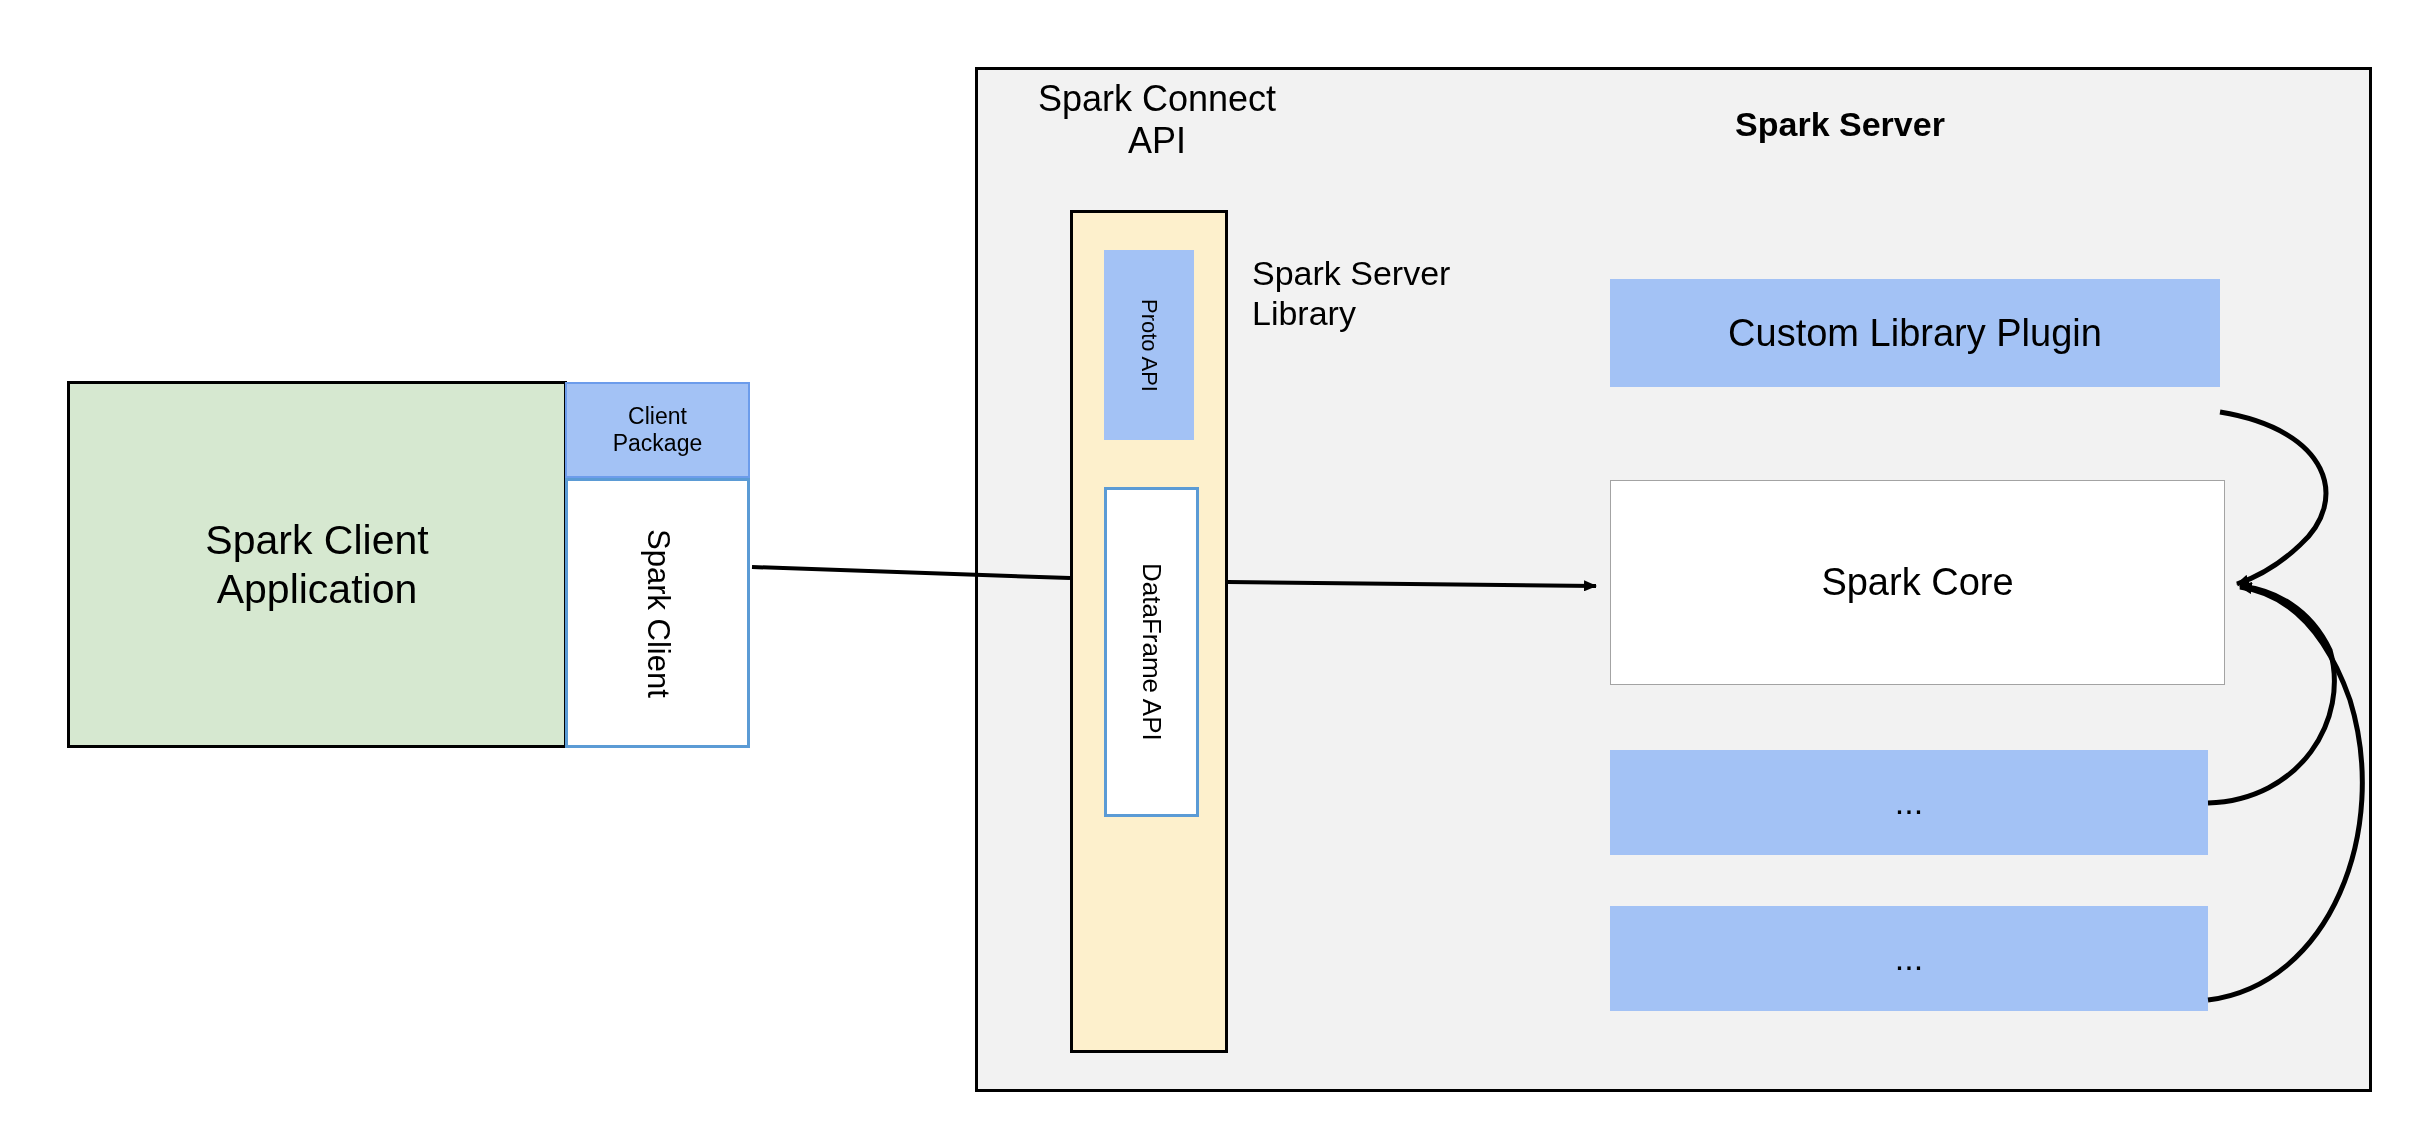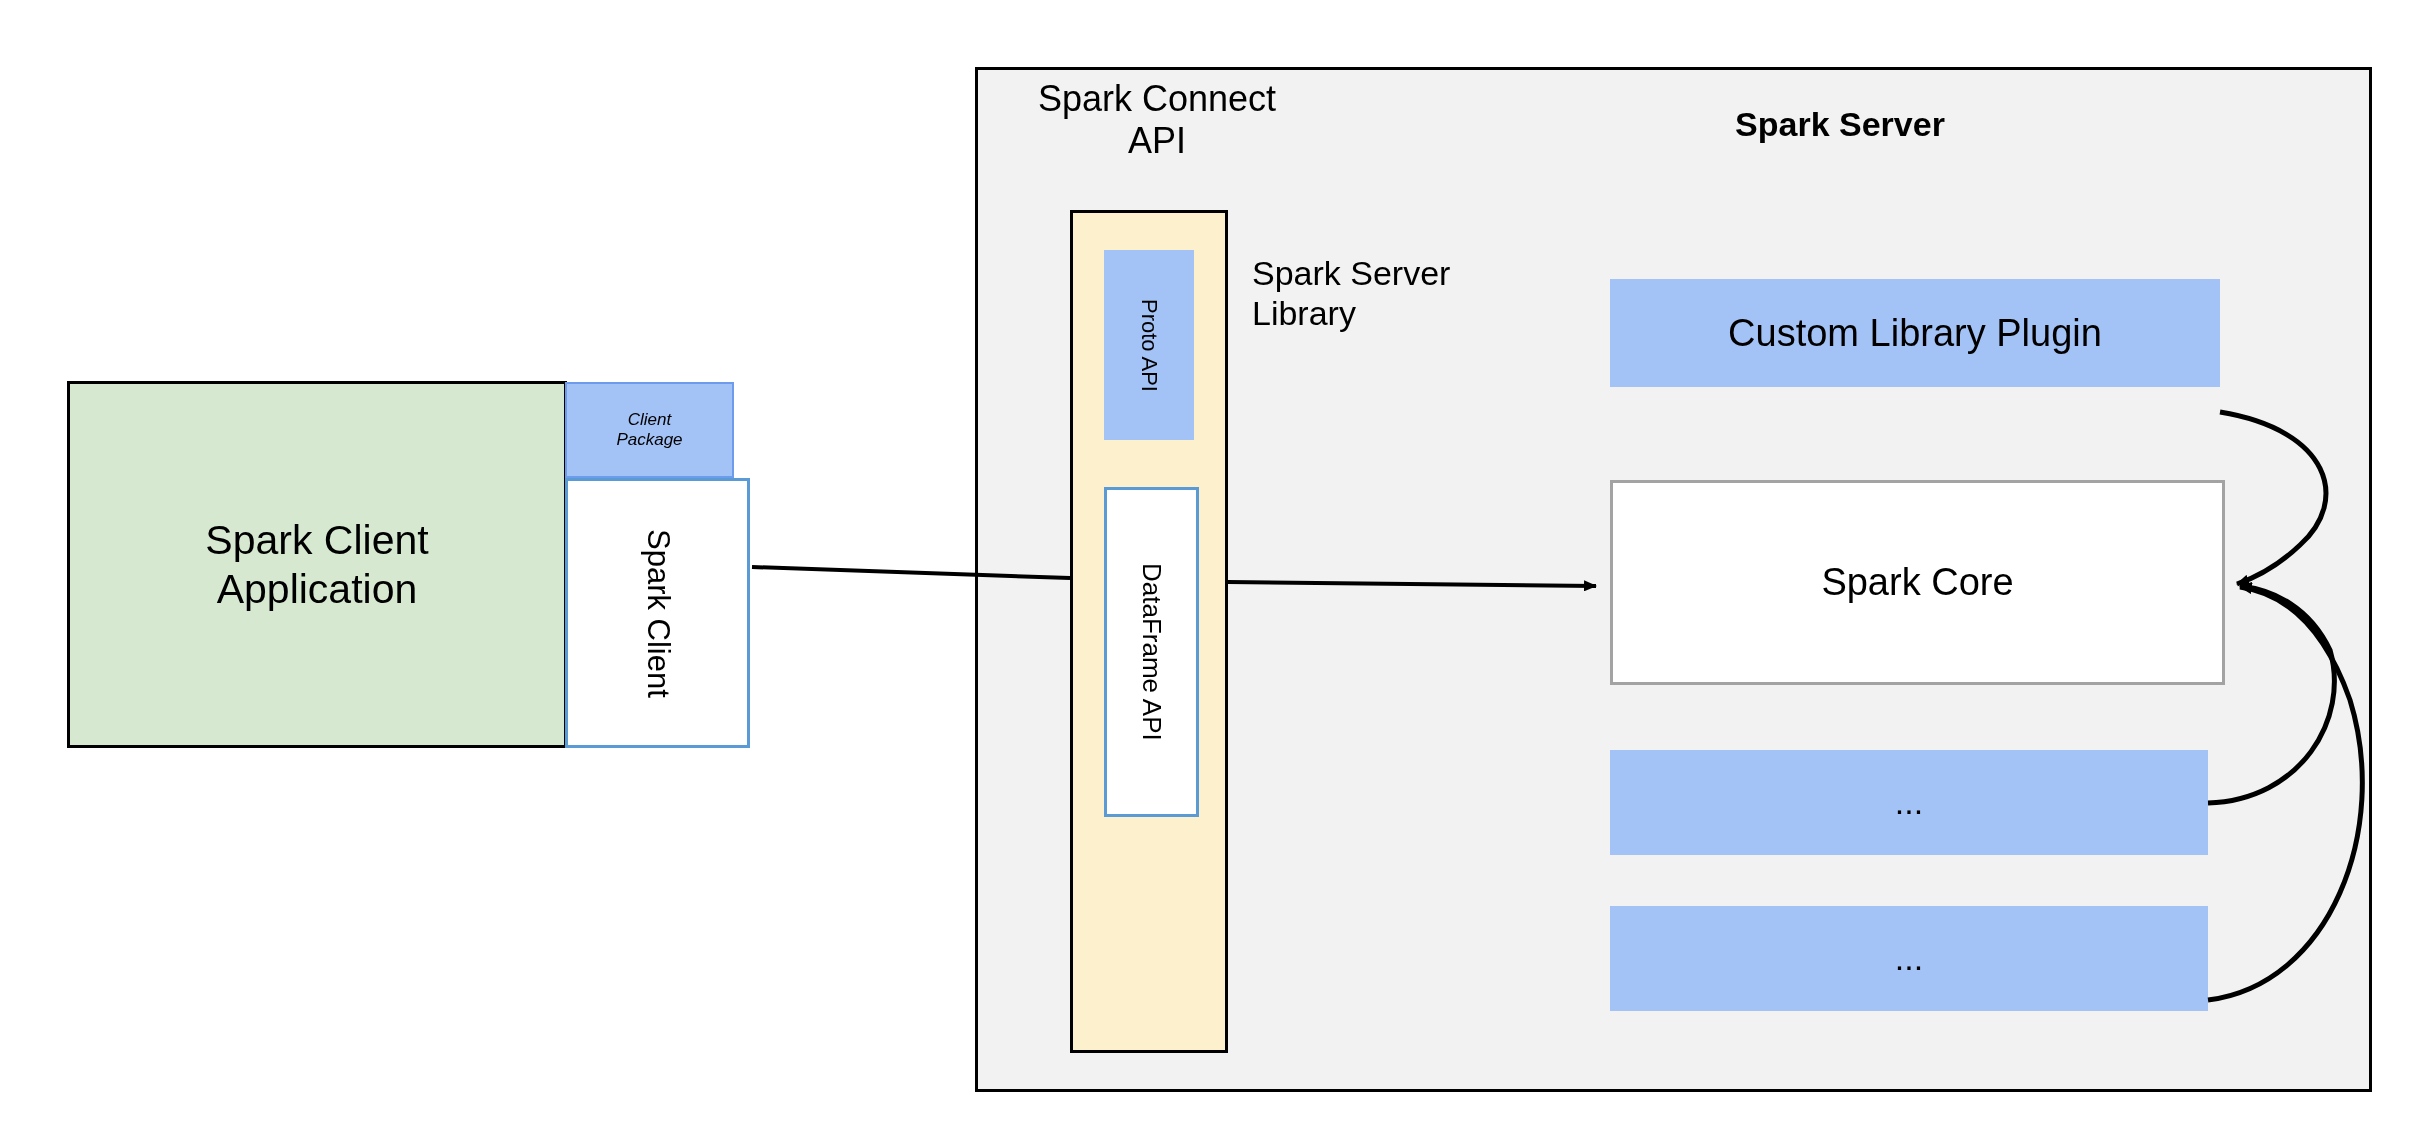--- a/index.html
+++ b/index.html
@@ -37,26 +37,25 @@
     background: #d6e8d0;
     border: 3px solid #000000;
     font-size: 41px;
     z-index: 2;
   }
   #client-app .label { padding: 0 12px; }
 
   
   #client-package {
     left: 565px; top: 382px;
-    width: 169px; height: 96px;
+    width: 185px; height: 96px;
     background: #a3c2f5;
     border: 2px solid #6c9ceb;
-    font-size: 17px;
+    font-size: 23px;
     z-index: 3;
-    font-style: italic;
   }
 
   
   #spark-client {
     left: 565px; top: 478px;
     width: 185px; height: 270px;
     background: #ffffff;
     border: 3px solid #5b9bd5;
     z-index: 3;
   }
@@ -139,21 +138,21 @@
     left: 1610px; top: 279px;
     width: 610px; height: 108px;
     background: #a3c2f5;
     font-size: 38px;
     z-index: 4;
   }
   #spark-core {
     left: 1610px; top: 480px;
     width: 615px; height: 205px;
     background: #ffffff;
-    border: 3px solid #a3a3a3;
+    border: 1px solid #a3a3a3;
     font-size: 38px;
     z-index: 4;
   }
   #ellipsis-1 {
     left: 1610px; top: 750px;
     width: 598px; height: 105px;
     background: #a3c2f5;
     font-size: 34px;
     z-index: 4;
   }

